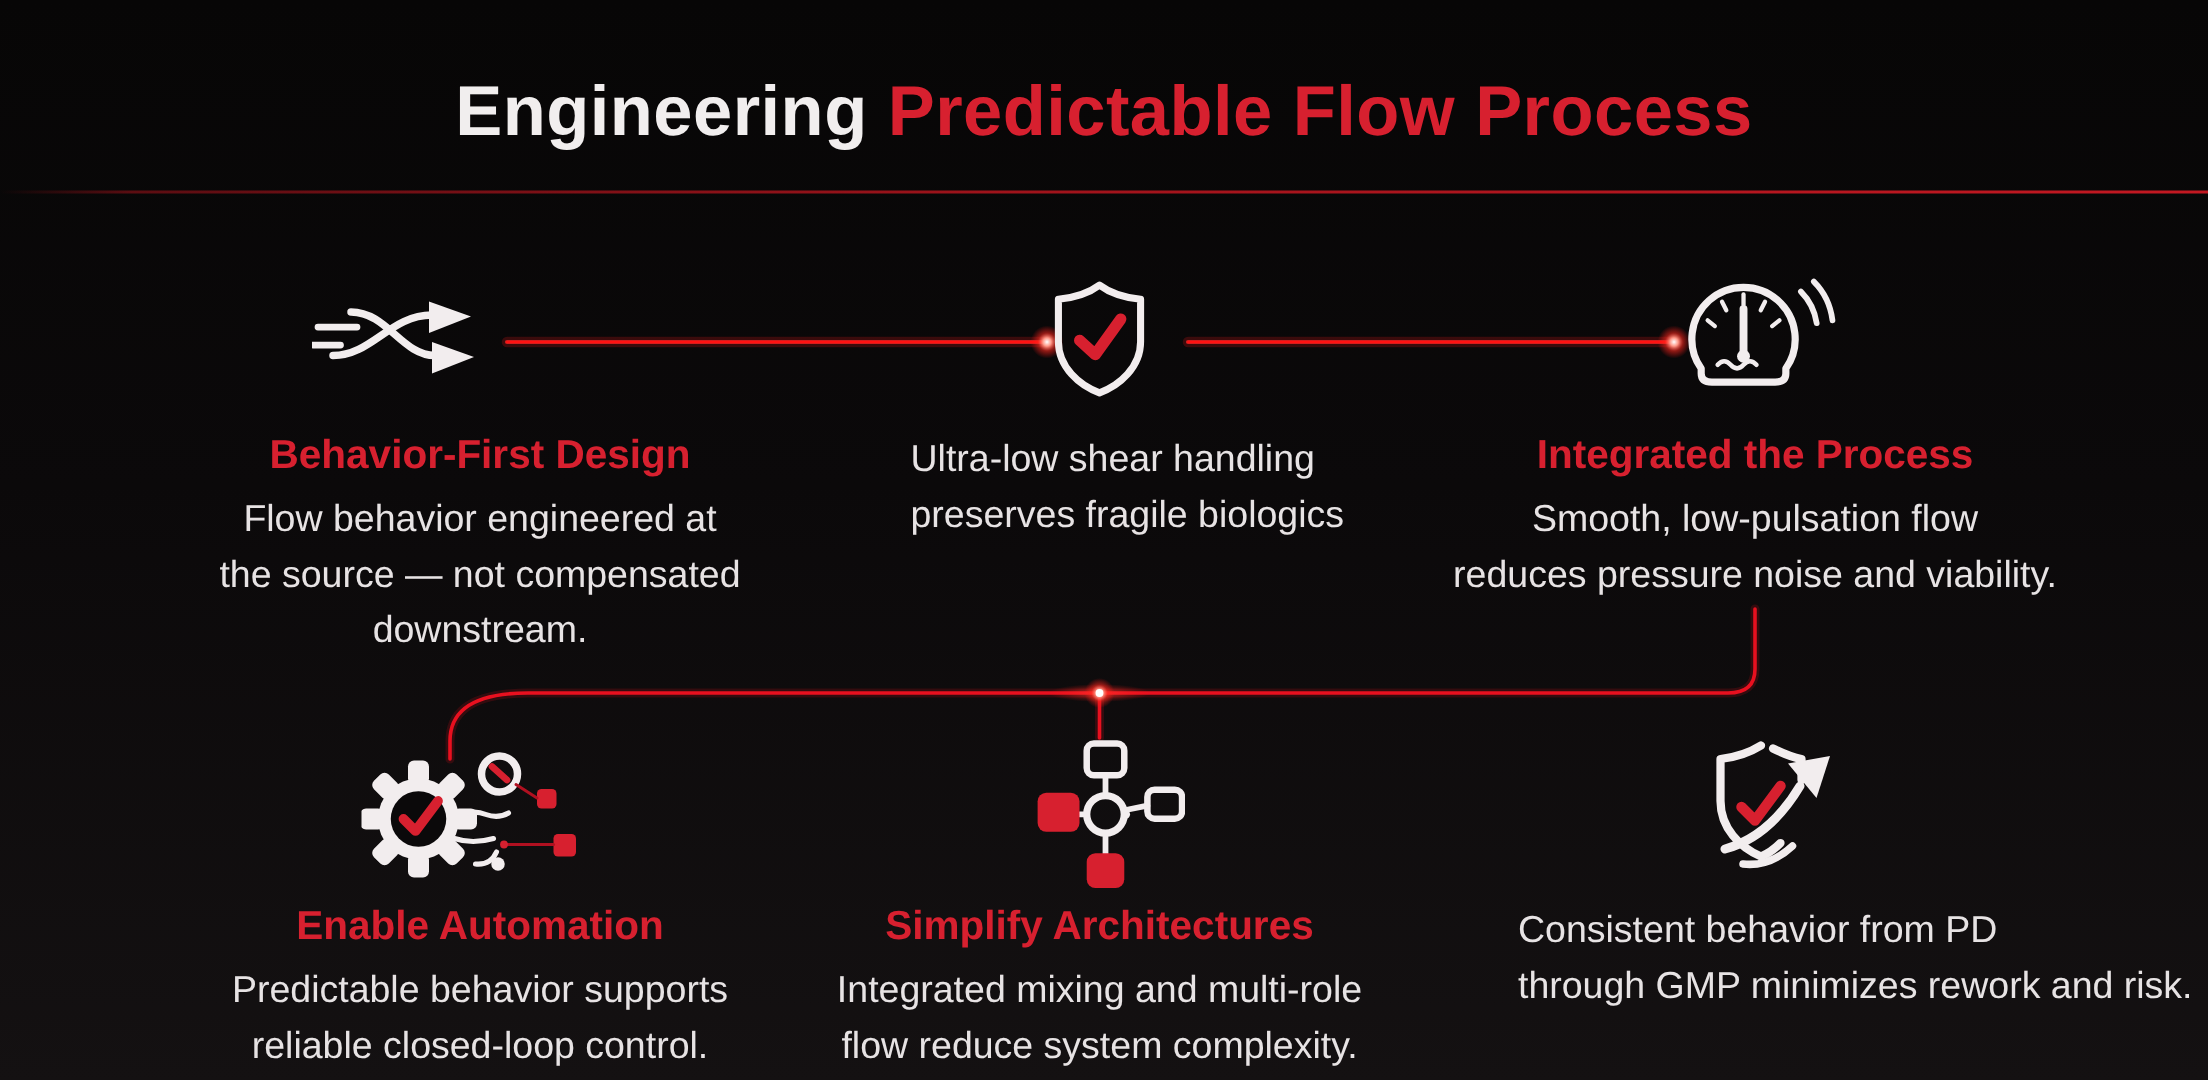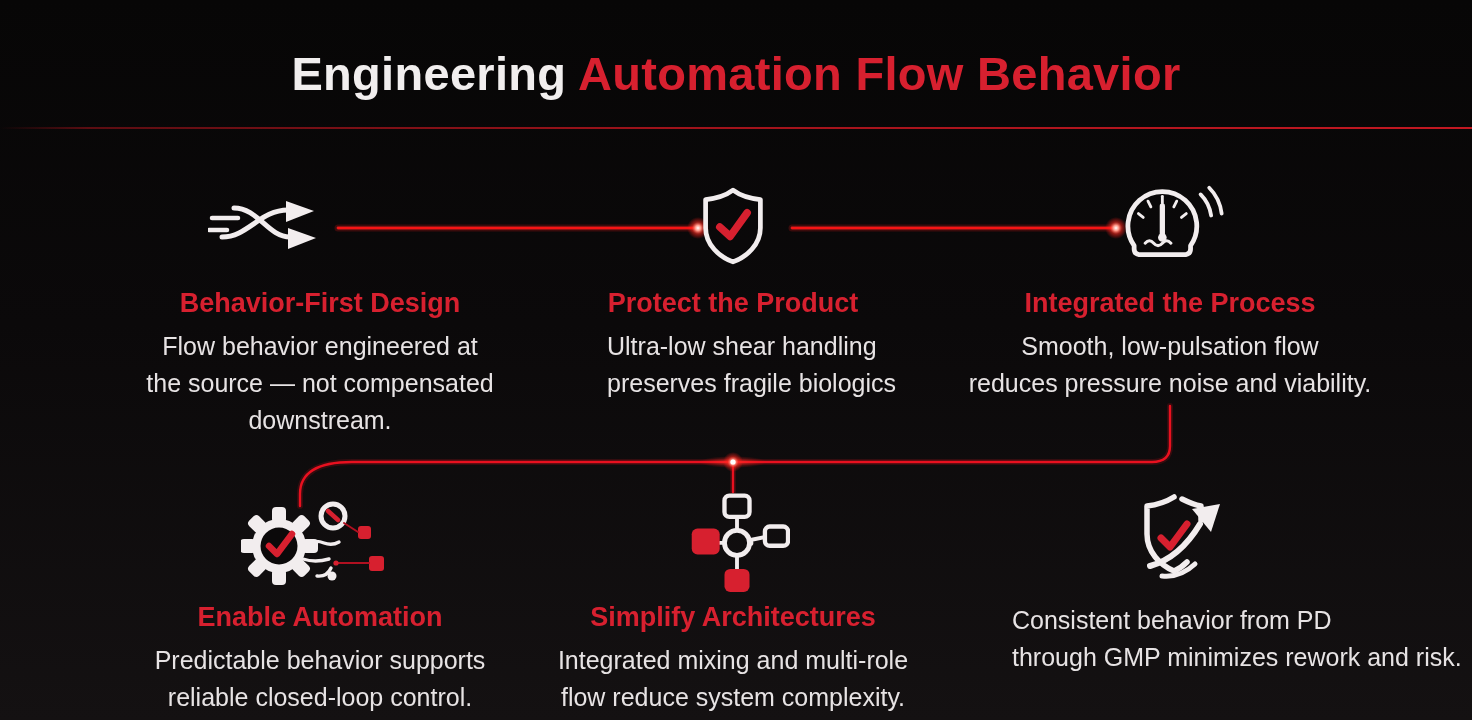--- a/index.html
+++ b/index.html
@@ -52,21 +52,21 @@
   .lz-mid{stroke:rgba(255,35,35,.78);stroke-width:2.8;fill:none;stroke-linecap:round;}
   .lz-core{stroke:var(--laser,#ff1212);stroke-width:1.4;fill:none;stroke-linecap:round;}
   .cn-soft{stroke:rgba(230,16,30,.18);stroke-width:6;fill:none;stroke-linecap:round;}
   .cn-core{stroke:#e8101f;stroke-width:2.4;fill:none;stroke-linecap:round;}
 </style>
 </head>
 <body>
 
 <div class="slide">
 
-  <h1 class="title"><span>Engineering</span> <span class="hl">Automation Flow Behavior</span></h1>
+  <h1 class="title"><span>Engineering</span> <span class="hl">Predictable Flow Process</span></h1>
 
   <div class="divider"></div>
 
   <svg class="overlay" width="1472" height="720" viewBox="0 0 1472 720">
     <defs>
       <radialGradient id="dotg">
         <stop offset="0%" stop-color="#ffffff"></stop>
         <stop offset="25%" stop-color="#ff9a8a"></stop>
         <stop offset="55%" stop-color="rgba(255,40,30,.55)"></stop>
         <stop offset="100%" stop-color="rgba(255,20,20,0)"></stop>
@@ -116,21 +116,20 @@
     </div>
   </section>
 
   <section class="card c2">
     <div class="icon-wrap">
       <svg width="68" height="82" viewBox="0 0 72 84">
         <path class="w" stroke-width="5" d="M36,4 C28,10 17,13 7,14 L7,44 C7,62 22,75 36,80 C50,75 65,62 65,44 L65,14 C55,13 44,10 36,4 Z"></path>
         <path class="r" stroke-width="8" d="M22,43 L33,53 L51,28"></path>
       </svg>
     </div>
-    <h2 class="card-title">Protect the Product</h2>
     <div class="card-body body-left">
       <div class="line">Ultra-low shear handling</div>
       <div class="line">preserves fragile biologics</div>
     </div>
   </section>
 
   <section class="card c3">
     <div class="icon-wrap">
       <svg width="112" height="88" viewBox="0 0 112 92">
         <path class="w" stroke-width="5" d="M18.5,66.6 A36,36 0 1 1 77.5,66.6 L77.5,70 Q77.5,76 70,76 L26,76 Q18.5,76 18.5,70 Z"></path>

